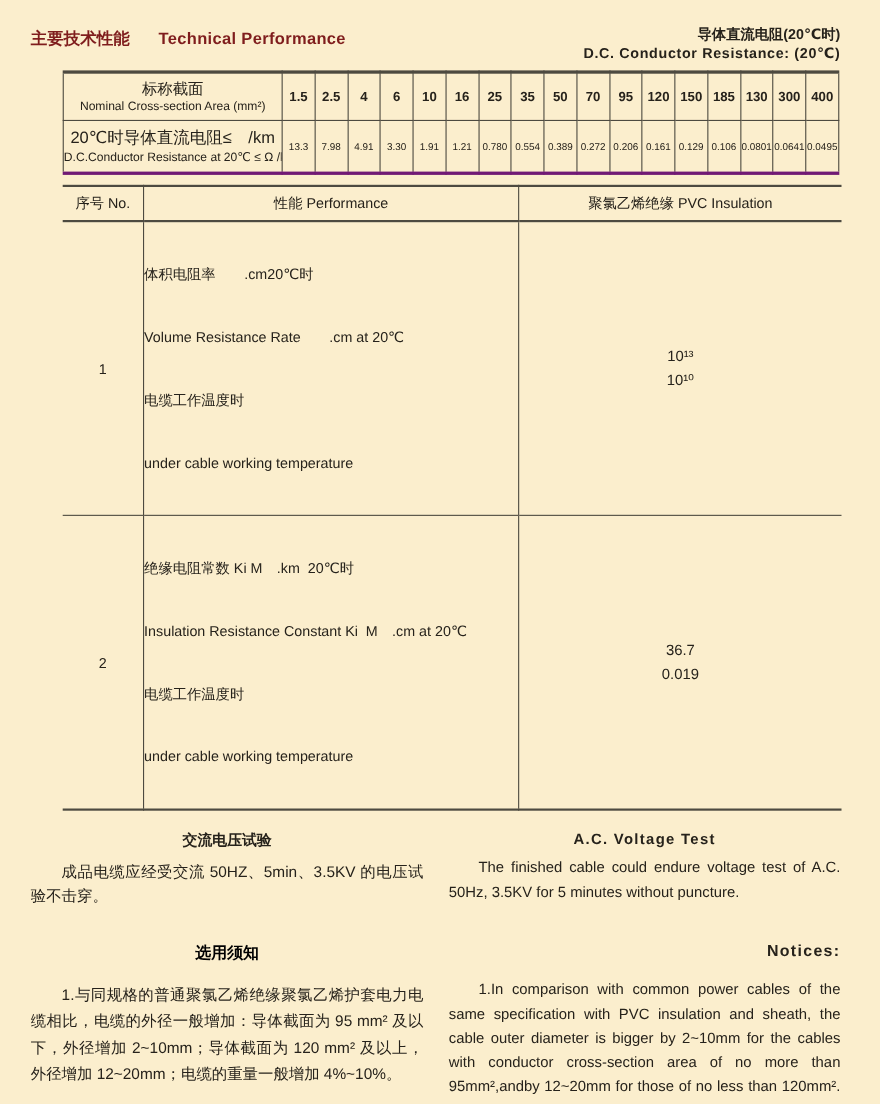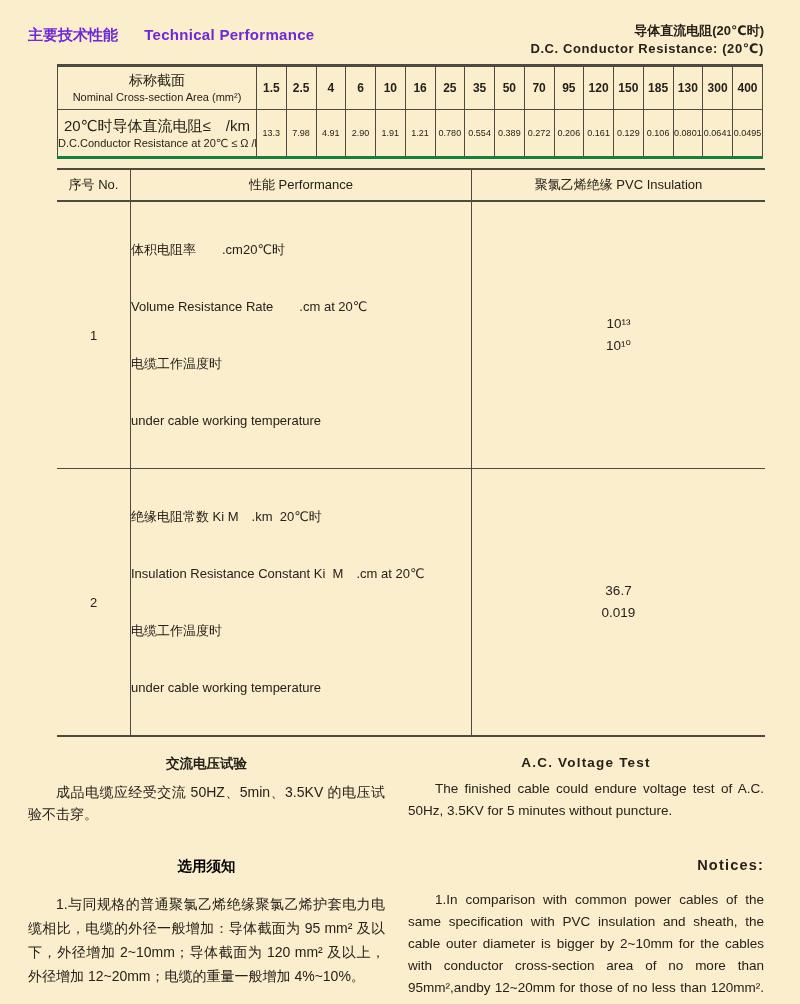--- a/index.html
+++ b/index.html
@@ -6,30 +6,30 @@
   body {
     width:800px; height:1004px;
     background:#fbeecd;
     font-family:"Liberation Sans","DejaVu Sans",sans-serif;
     color:#26221b;
   }
   .page { position:relative; width:800px; height:1004px; overflow:hidden; }
 
   
   .header-row { display:flex; justify-content:space-between; align-items:flex-start; padding:22px 36px 0 28px; }
-  .page-title { font-size:15px; font-weight:bold; color:#6d28d9; white-space:nowrap; padding-top:4px; }
+  .page-title { font-size:15px; font-weight:bold; color:#7f1d1d; white-space:nowrap; padding-top:4px; }
   .t-en { margin-left:22px; letter-spacing:.3px; }
   .dc-heading { text-align:right; font-size:13px; font-weight:bold; line-height:18px; color:#26221b; }
   .dc-h-en { letter-spacing:.6px; }
 
   
   .dc-table {
     margin:6px 0 0 57px; width:706px;
     border-collapse:collapse; table-layout:fixed;
-    border-top:3px solid #4d4a40; border-bottom:3px solid #15803d;
+    border-top:3px solid #4d4a40; border-bottom:3px solid #701a75;
   }
   .dc-table td { border:1px solid #4d4a40; text-align:center; vertical-align:middle; padding:0; overflow:hidden; }
   .dc-table .label-cell { width:198px; }
   .dc-table tr:first-child td { height:42px; }
   .dc-table tr:last-child td { height:46px; }
   .lbl-zh  { font-size:14px; line-height:19px; }
   .lbl-zh2 { font-size:15px; line-height:20px; }
   .lbl-en  { font-size:11px; line-height:15px; white-space:nowrap; }
   .size-cell  { font-size:12px; font-weight:bold; }
   .value-cell { font-size:9px; }
@@ -115,21 +115,21 @@
           <td class="size-cell">400</td>
         </tr>
       <tr id="dc-values-row">
         <td class="label-cell">
           <div class="lbl-zh2">20℃时导体直流电阻≤　/km</div>
           <div class="lbl-en">D.C.Conductor Resistance at 20℃ ≤ Ω /km</div>
         </td>
       <td class="value-cell">13.3</td>
           <td class="value-cell">7.98</td>
           <td class="value-cell">4.91</td>
-          <td class="value-cell">2.90</td>
+          <td class="value-cell">3.30</td>
           <td class="value-cell">1.91</td>
           <td class="value-cell">1.21</td>
           <td class="value-cell">0.780</td>
           <td class="value-cell">0.554</td>
           <td class="value-cell">0.389</td>
           <td class="value-cell">0.272</td>
           <td class="value-cell">0.206</td>
           <td class="value-cell">0.161</td>
           <td class="value-cell">0.129</td>
           <td class="value-cell">0.106</td>

